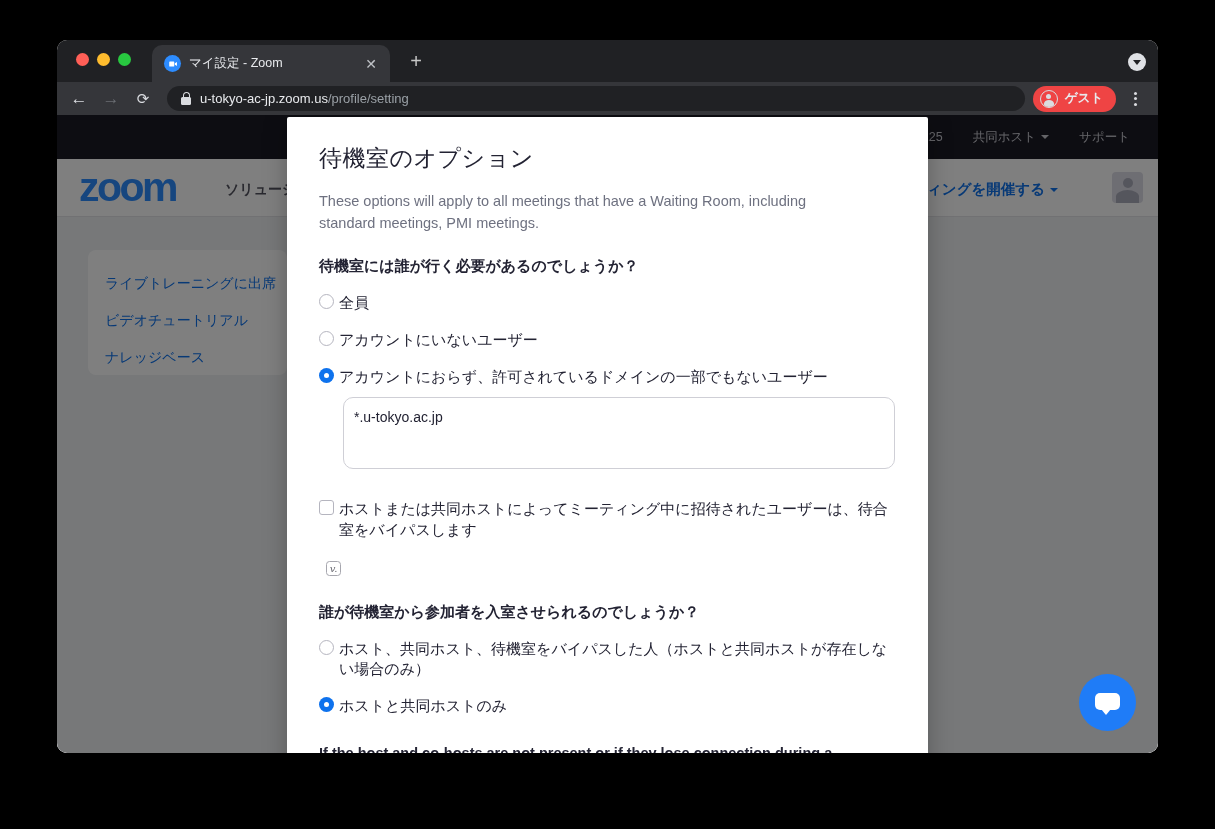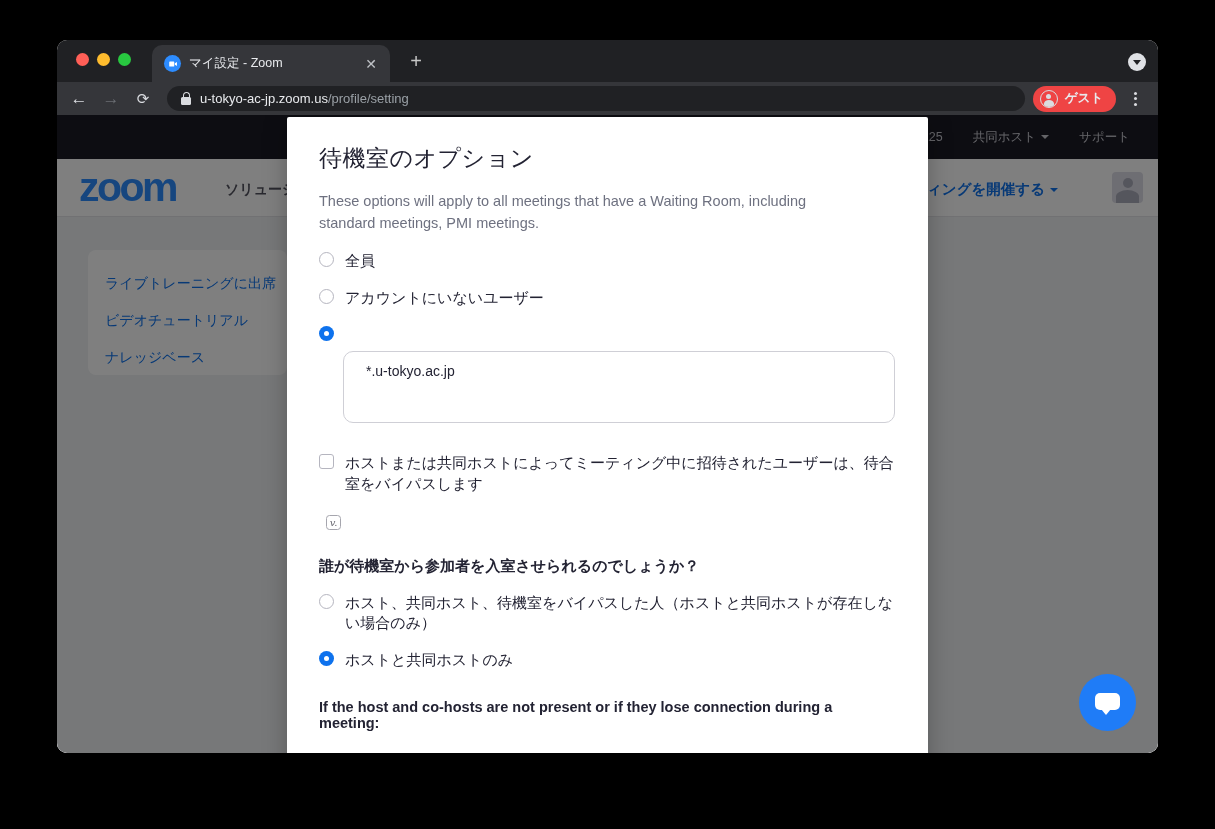--- a/index.html
+++ b/index.html
@@ -89,23 +89,23 @@
   .q-label { margin-top:23px; font-size:15px; font-weight:bold; color:#232333; }
   .q-label.en { font-size:14.5px; }
   .opt-row { display:flex; align-items:flex-start; margin-top:17px; }
   .radio { width:15px; height:15px; border-radius:50%; border:1px solid #b5b5bf; background:#fff;
     flex:none; margin-top:1px; }
   .radio.on { border:none; background:#0e72ed; position:relative; }
   .radio.on::after { content:""; position:absolute; left:5px; top:5px; width:5px; height:5px;
     border-radius:50%; background:#fff; }
   .checkbox { width:15px; height:15px; border-radius:3px; border:1px solid #b5b5bf; background:#fff;
     flex:none; margin-top:2px; }
-  .opt-label { margin-left:11px; font-size:15px; color:#232333; line-height:20px; max-width:560px; }
+  .opt-label { margin-left:5px; font-size:15px; color:#232333; line-height:20px; max-width:560px; }
   .domain-box { margin:10px 0 0 24px; width:552px; height:72px; border:1px solid #cfcfd6;
-    border-radius:10px; padding:11px 22px; font-size:14px; color:#232333;
+    border-radius:10px; padding:11px 10px; font-size:14px; color:#232333;
     font-family:"Liberation Sans","DejaVu Sans",sans-serif; resize:none; display:block; }
   .check-row { margin-top:29px; }
   .check-row .opt-label { line-height:21px; }
   .broken-icon { margin:21px 0 0 7px; width:15px; height:15px; border:1px solid #a6a6ae;
     border-radius:3.5px; display:flex; align-items:center; justify-content:center;
     font-family:"DejaVu Serif","Liberation Serif",serif; font-style:italic; font-size:10px; color:#6b6b73; }
   .q2 { margin-top:27px; }
   .q3 { margin-top:29px; }
 
   
@@ -192,31 +192,33 @@
         <div class="side-link" style="top:99px">ナレッジベース</div>
       </div>
     </div>
 
     <div class="overlay"></div>
 
     <div class="modal">
       <div class="modal-title">待機室のオプション</div>
       <div class="modal-desc">These options will apply to all meetings that have a Waiting Room, including standard meetings, PMI meetings.</div>
 
+      <div class="q-label">待機室には誰が行く必要があるのでしょうか？</div>
 
       <div class="opt-row">
         <div class="radio"></div>
         <div class="opt-label">全員</div>
       </div>
       <div class="opt-row">
         <div class="radio"></div>
         <div class="opt-label">アカウントにいないユーザー</div>
       </div>
       <div class="opt-row">
         <div class="radio on"></div>
+        <div class="opt-label">アカウントにおらず、許可されているドメインの一部でもないユーザー</div>
       </div>
 
       <textarea class="domain-box" style="">*.u-tokyo.ac.jp</textarea>
 
       <div class="opt-row check-row">
         <div class="checkbox"></div>
         <div class="opt-label">ホストまたは共同ホストによってミーティング中に招待されたユーザーは、待合室をバイパスします</div>
       </div>
 
       <div class="broken-icon">v.</div>

